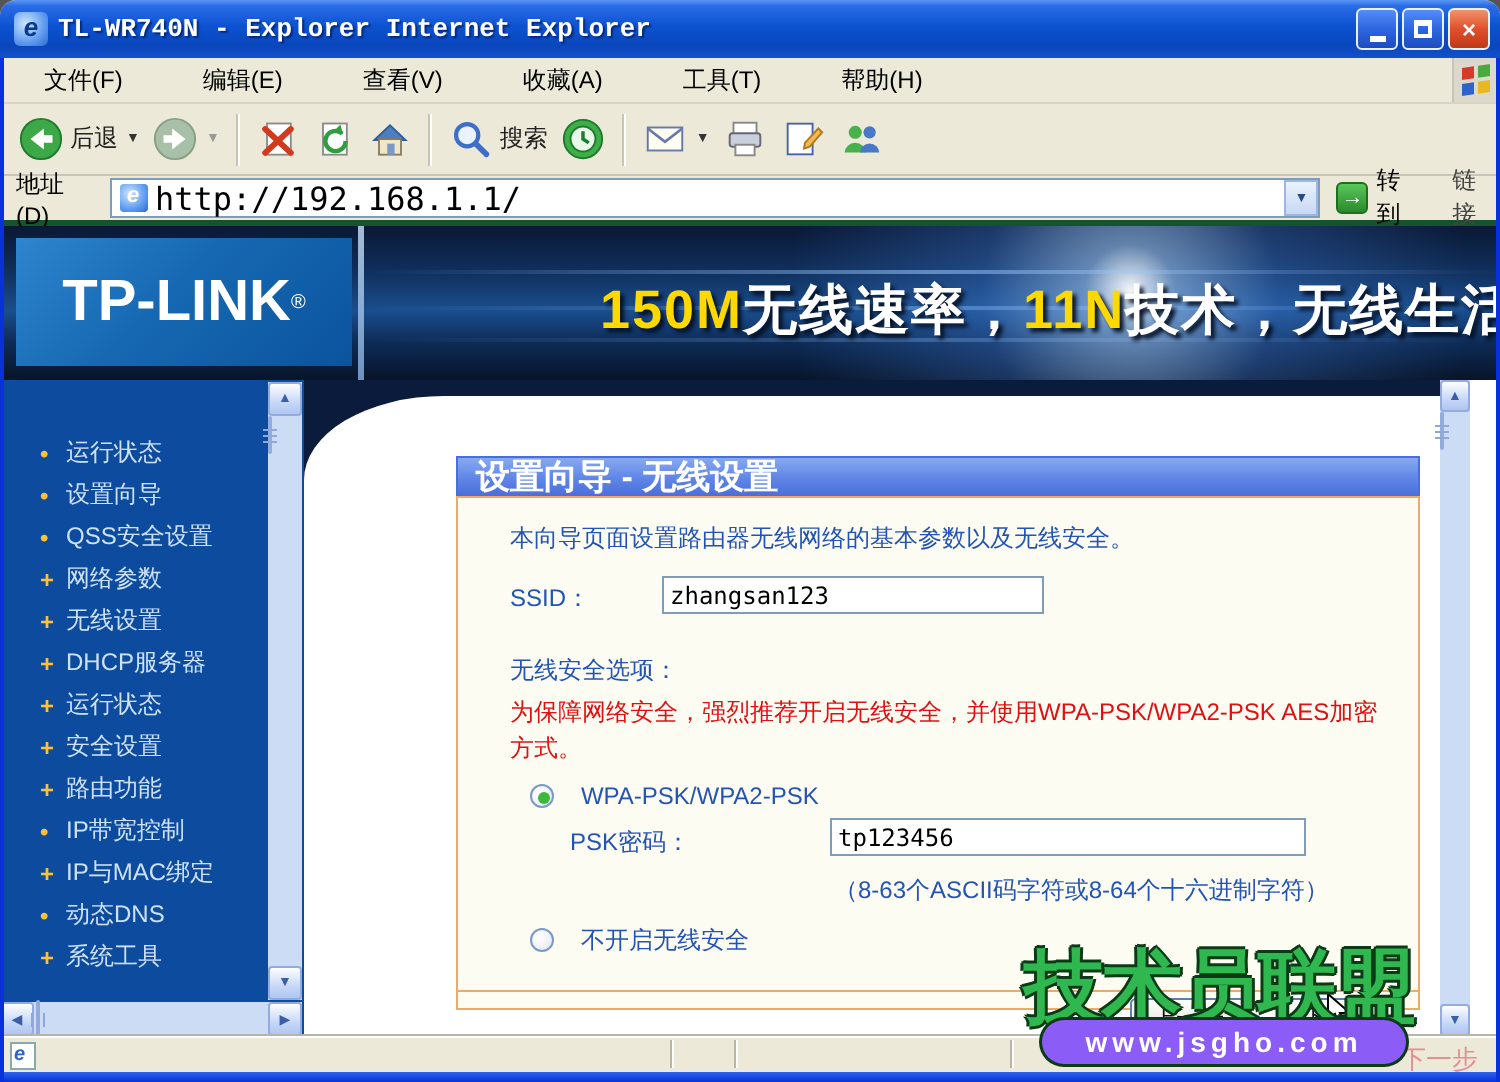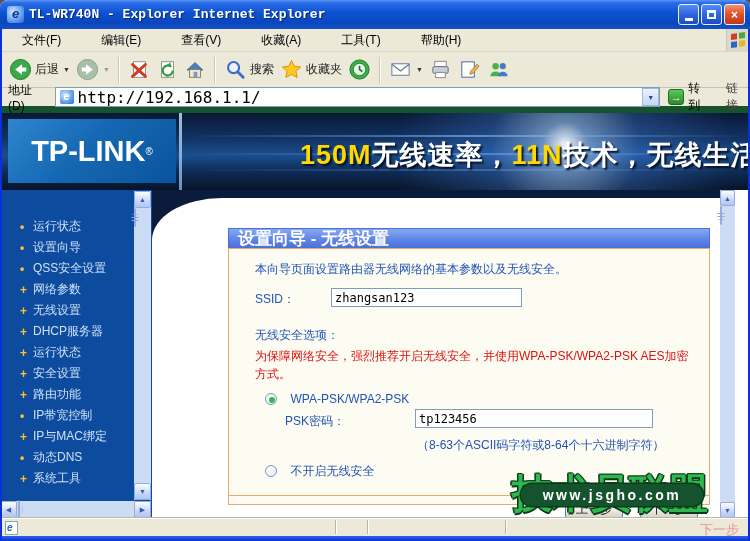--- a/index.html
+++ b/index.html
@@ -35,21 +35,21 @@
 
   
   .toolbar{left:0;top:52px;width:750px;height:36px;background:#ECE9D8;border-bottom:1px solid #C8C4B8;
     display:flex;align-items:center;padding-left:6px;}
   .tbtn{display:flex;align-items:center;gap:3px;padding:2px 3px;font-size:12px;color:#222;cursor:default;}
   .tsep{width:2px;height:26px;margin:0 5px;border-left:1px solid #C8C4B8;border-right:1px solid #FFFFFF;}
   .dd{font-size:7px;color:#333;margin-left:1px;}
   .dd.dis{color:#999;}
 
   
-  .addressbar{left:0;top:88px;width:750px;height:25px;background:#ECE9D8;border-bottom:7px solid #14532d;
+  .addressbar{left:0;top:88px;width:750px;height:25px;background:#ECE9D8;border-bottom:3px solid #14532d;
     display:flex;align-items:center;font-size:12px;}
   .addr-label{padding:0 6px 0 8px;color:#000;}
   .addr-box{height:20px;width:608px;background:#fff;border:1px solid #7F9DB9;display:flex;align-items:center;}
   .addr-ie{width:14px;height:14px;margin:0 4px;border-radius:2px;
     background:radial-gradient(circle at 35% 35%,#CFE6FF,#5E9CF0 60%,#2E66C8);
     color:#fff;font-weight:bold;font-style:italic;font-size:11px;line-height:13px;text-align:center;}
   .addr-url{flex:1;font-family:"DejaVu Sans Mono",monospace;font-size:16px;color:#000;}
   .addr-drop{width:17px;height:18px;background:linear-gradient(180deg,#EAF2FC,#C6D8F4);border:1px solid #9EB6E4;
     font-size:7px;color:#2A4A8A;display:flex;align-items:center;justify-content:center;}
   .go-btn{display:flex;align-items:center;gap:4px;margin-left:8px;cursor:default;}
@@ -126,21 +126,21 @@
   .status-icon{width:13px;height:14px;margin-left:5px;background:#fff;border:1px solid #8AA;position:relative;}
   .status-icon span{position:absolute;left:1px;top:0px;color:#2C66C8;font-size:10px;font-weight:bold;font-style:italic;line-height:12px;}
   .ssep{width:2px;height:14px;border-left:1px solid #B8B4A8;border-right:1px solid #fff;position:absolute;top:520px;}
 
   .bottomstrip{left:0;top:536px;width:750px;height:5px;background:linear-gradient(180deg,#2E64E8,#0831D9);}
   .sideborder{top:29px;width:2px;height:512px;background:#0831D9;z-index:60;}
 
   
   .wm-title{left:512px;top:466px;z-index:100;font-size:40px;font-weight:900;color:#2FB750;letter-spacing:-1px;white-space:nowrap;
     text-shadow:1.5px 0 #0B3A16,-1.5px 0 #0B3A16,0 1.5px #0B3A16,0 -1.5px #0B3A16,1px 1px #0B3A16,-1px -1px #0B3A16;}
-  .wm-pill{left:521px;top:484px;z-index:101;width:182px;height:22px;background:#14532d;border-radius:12px;
+  .wm-pill{left:521px;top:510px;z-index:101;width:182px;height:22px;background:#8b5cf6;border-radius:12px;
     box-shadow:0 0 0 1.5px #0B3A16;display:flex;align-items:center;justify-content:center;}
   .wm-pill span{color:#fff;font-weight:bold;font-size:14px;letter-spacing:2.5px;}
   .wm-note{left:700px;top:521px;z-index:99;color:#E49090;font-size:13px;white-space:nowrap;}
   .cursor{left:663px;top:496px;z-index:95;}
 </style>
 </head>
 <body>
 
 <div id="window">
 
@@ -215,26 +215,20 @@
     <span class="tsep"></span>
     <span class="tbtn">
       <svg width="23" height="23" viewBox="0 0 24 24">
           <circle cx="10" cy="10" r="5.8" fill="#EAF2FF" stroke="#3D6EC8" stroke-width="2.2"></circle>
           <path d="M14.5 14.5 L20 20" stroke="#3D6EC8" stroke-width="3" stroke-linecap="round"></path>
         </svg>
       <span>搜索</span>
     </span>
     <span class="tbtn">
       <svg width="23" height="23" viewBox="0 0 24 24">
-          <path d="M12 2.5 l2.9 6.2 6.6 .7 -4.9 4.5 1.3 6.5 -5.9 -3.3 -5.9 3.3 1.3 -6.5 -4.9 -4.5 6.6 -.7 z" fill="#FFC81E" stroke="#D89000"></path>
-        </svg>
-      <span>收藏夹</span>
-    </span>
-    <span class="tbtn">
-      <svg width="23" height="23" viewBox="0 0 24 24">
           <circle cx="12" cy="12" r="10" fill="#3FAE49" stroke="#1F7A2E"></circle>
           <circle cx="12" cy="12" r="6.5" fill="#E8F8E8" stroke="#1F7A2E"></circle>
           <path d="M12 8 v4 l3 2" stroke="#1F7A2E" stroke-width="1.8" fill="none"></path>
         </svg>
     </span>
     <span class="tsep"></span>
     <span class="tbtn">
       <svg width="23" height="23" viewBox="0 0 24 24">
           <rect x="3" y="6" width="18" height="12" fill="#FDFDF2" stroke="#6878A8"></rect>
           <path d="M3 6.5 L12 13.5 L21 6.5" fill="none" stroke="#6878A8" stroke-width="1.4"></path>

